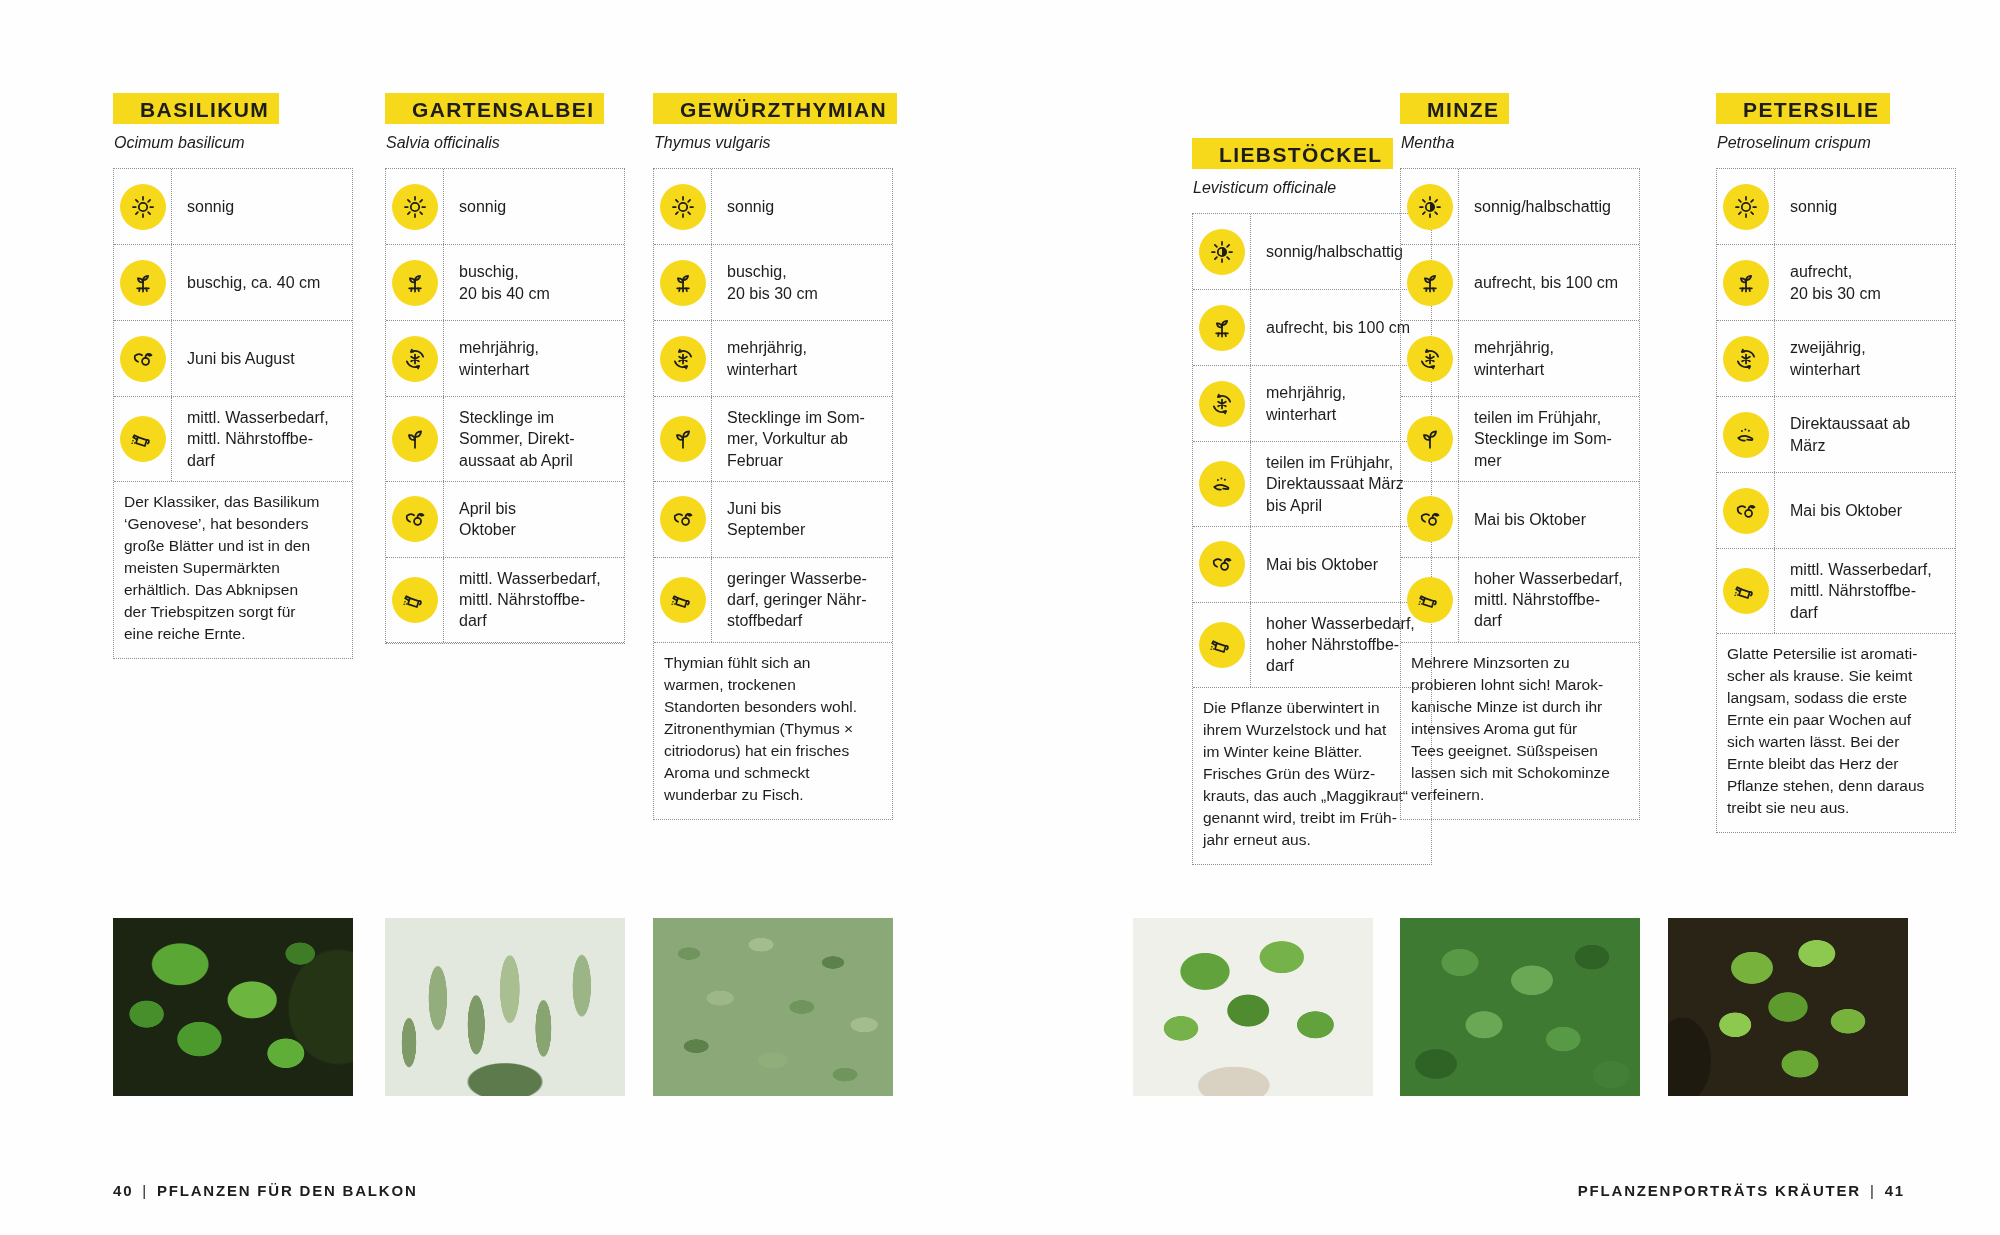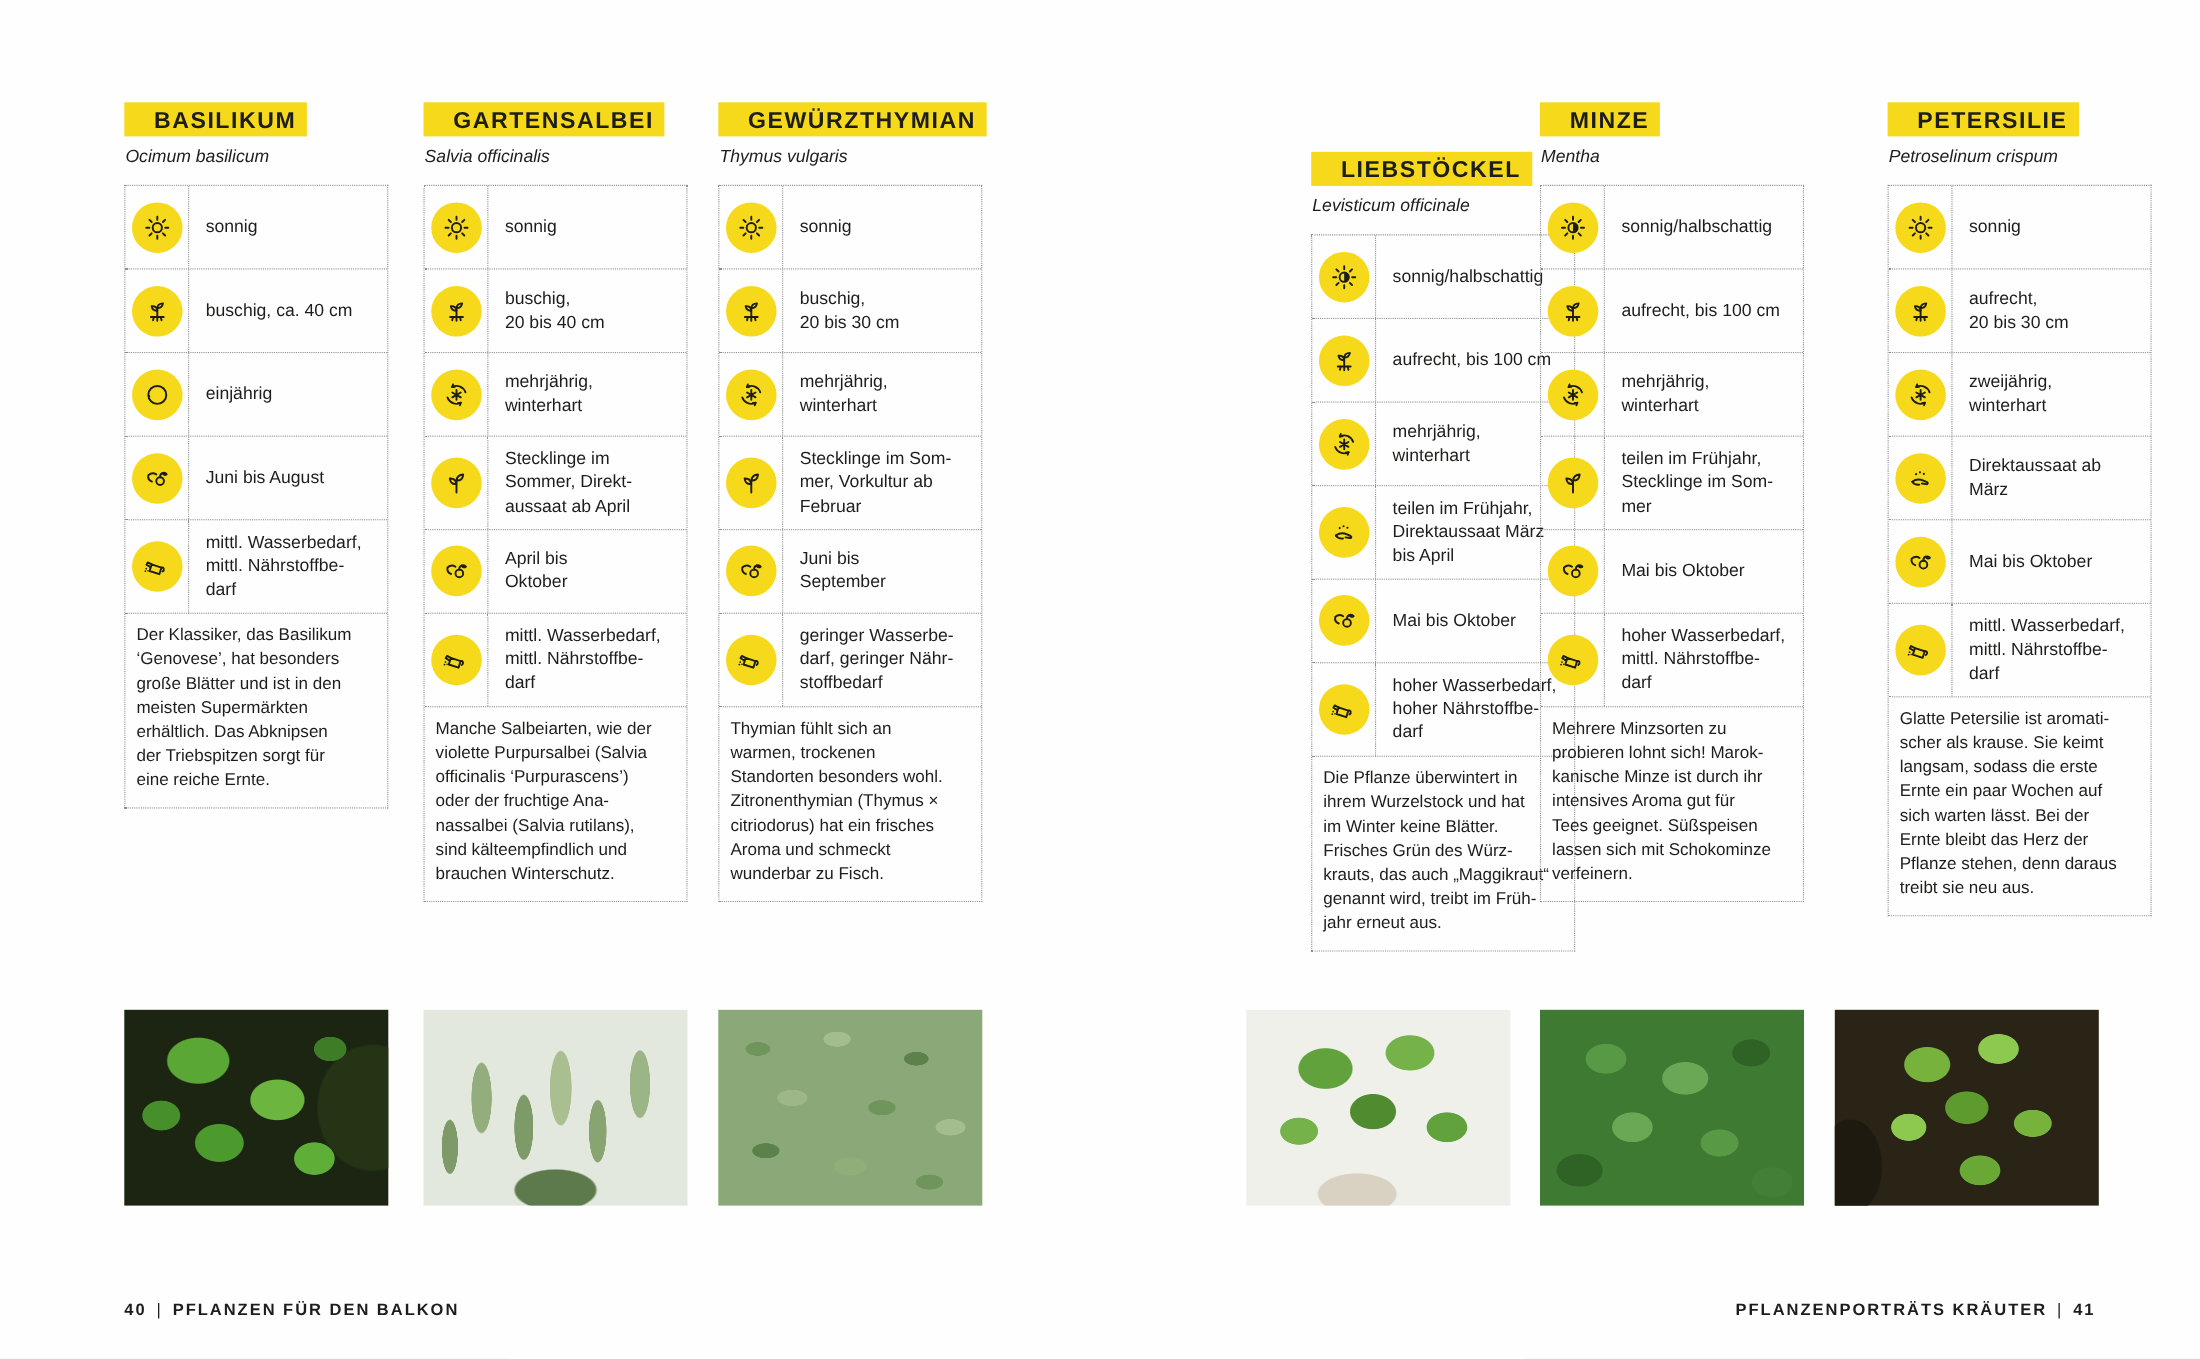--- a/index.html
+++ b/index.html
@@ -105,31 +105,20 @@
                   <path d="M9.3 16.5 8.7 19M12 16.5v2.8M14.7 16.5l.6 2.5"></path>
                 </svg>
               </div>
             </div>
             <div class="tcell">buschig, ca. 40 cm</div>
           </div>
           <div class="row">
             <div class="icell">
               <div class="badge">
                 <svg viewBox="0 0 24 24" fill="none" stroke="#1d1d1b" stroke-width="1.5" stroke-linecap="round" stroke-linejoin="round">
-                  <circle cx="12" cy="12" r="7"></circle>
-                  <circle cx="5.6" cy="13" r="0.9" fill="#1d1d1b" stroke="none"></circle>
-                </svg>
-              </div>
-            </div>
-            <div class="tcell">einjährig</div>
-          </div>
-          <div class="row">
-            <div class="icell">
-              <div class="badge">
-                <svg viewBox="0 0 24 24" fill="none" stroke="#1d1d1b" stroke-width="1.5" stroke-linecap="round" stroke-linejoin="round">
                   <circle cx="14.2" cy="14" r="3"></circle>
                   <path d="M14.2 11c-.2-1.4.4-2.6 1.8-3.2"></path>
                   <path d="M16 7.8c1.3-.5 2.6-.1 3.3.9-1.1.9-2.5.7-3.3-.9Z"></path>
                   <path d="M5 9.4c1.8-1.6 4.4-1.8 6.2-.6M5 9.4c-.4 2.2.6 4.2 2.8 5"></path>
                 </svg>
               </div>
             </div>
             <div class="tcell">Juni bis August</div>
           </div>
           <div class="row">
@@ -237,27 +226,20 @@
                   <circle cx="3.4" cy="13.6" r="0.7" fill="#1d1d1b" stroke="none"></circle>
                   <circle cx="2.7" cy="15.6" r="0.7" fill="#1d1d1b" stroke="none"></circle>
                   <circle cx="4.7" cy="15.4" r="0.6" fill="#1d1d1b" stroke="none"></circle>
                 </svg>
               </div>
             </div>
             <div class="tcell">mittl. Wasserbedarf,
 mittl. Nährstoffbe-
 darf</div>
           </div>
-          <div class="desc">Manche Salbeiarten, wie der
-violette Purpursalbei (Salvia
-officinalis ‘Purpurascens’)
-oder der fruchtige Ana-
-nassalbei (Salvia rutilans),
-sind kälteempfindlich und
-brauchen Winterschutz.</div>
         </div></div>
       <div class="col" style="left: 653px;"><div class="hd">GEWÜRZTHYMIAN</div><div class="latin">Thymus vulgaris</div><div class="tbl">
           <div class="row">
             <div class="icell">
               <div class="badge">
                 <svg viewBox="0 0 24 24" fill="none" stroke="#1d1d1b" stroke-width="1.5" stroke-linecap="round" stroke-linejoin="round">
                   <circle cx="12" cy="12" r="3.6"></circle>
                   <path d="M12 3.4V5.8M12 18.2v2.4M3.4 12H5.8M18.2 12h2.4M5.9 5.9l1.7 1.7M16.4 16.4l1.7 1.7M5.9 18.1l1.7-1.7M16.4 7.6l1.7-1.7"></path>
                 </svg>
               </div>

